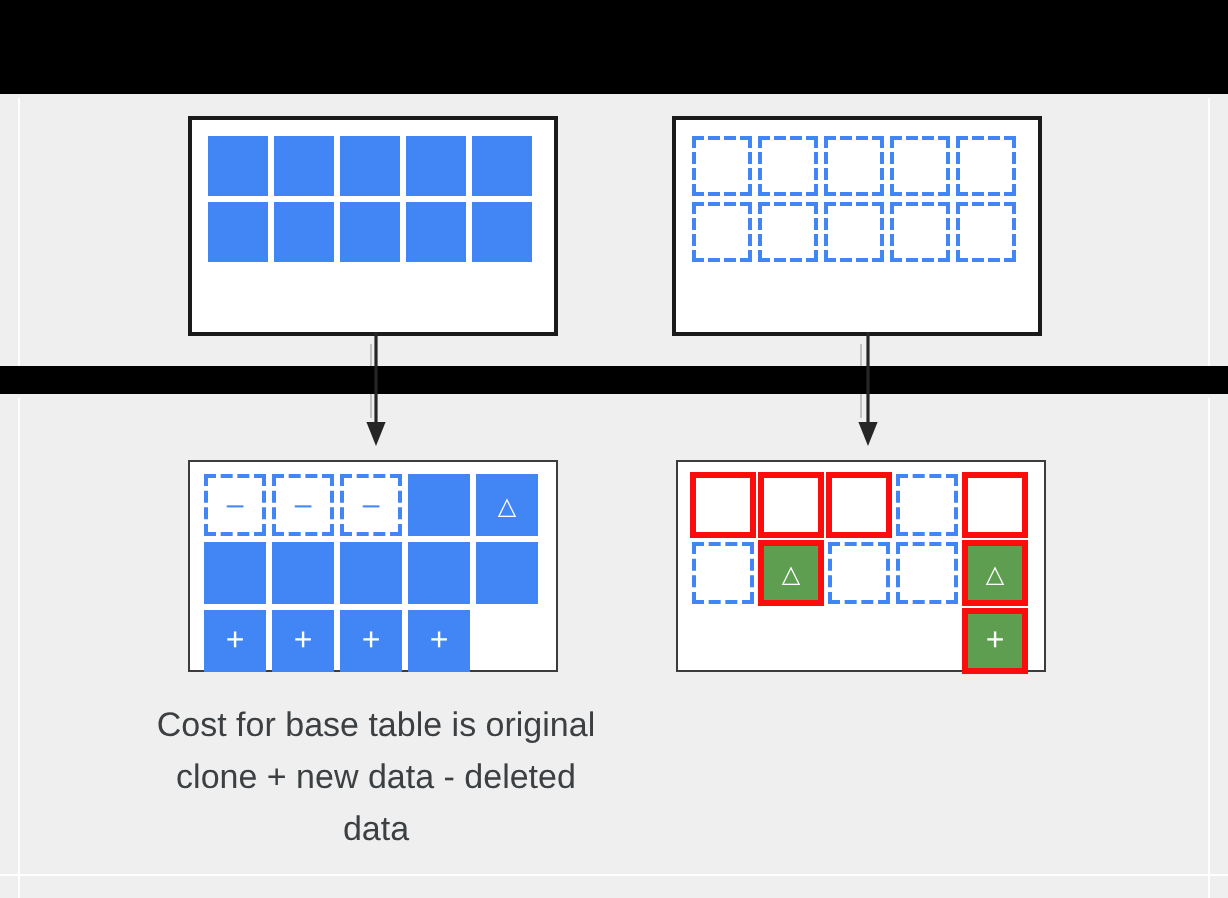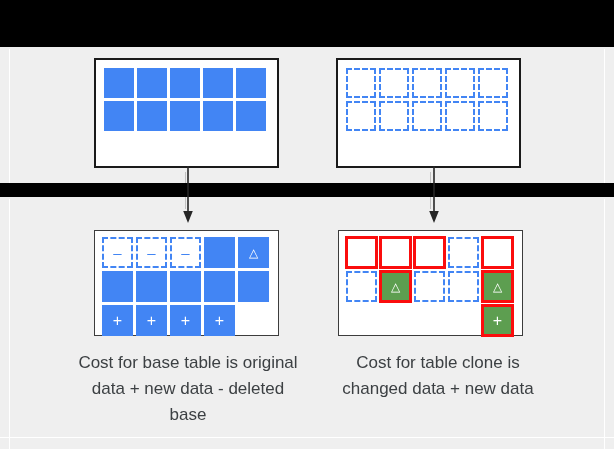--- a/index.html
+++ b/index.html
@@ -235,17 +235,16 @@
       <div class="cell empty"></div>
       <div class="cell empty"></div>
       <div class="cell empty"></div>
       <div class="cell empty"></div>
       <div class="cell green ring">
           <span class="gl plus">+</span>
         </div>
     </div>
   </div>
 
-  <div class="caption" style="left:78px; top:350px; width:220px;">Cost for base table is original data + new data - deleted base</div>
-
-  <div class="caption" style="left:330px; top:350px; width:216px;">Cost for table clone is changed data + new data</div>
+  <div class="caption" style="left:78px; top:350px; width:220px;">Cost for base table is original clone + new data - deleted data</div>
+
 
 </div>
 
 </body></html>

